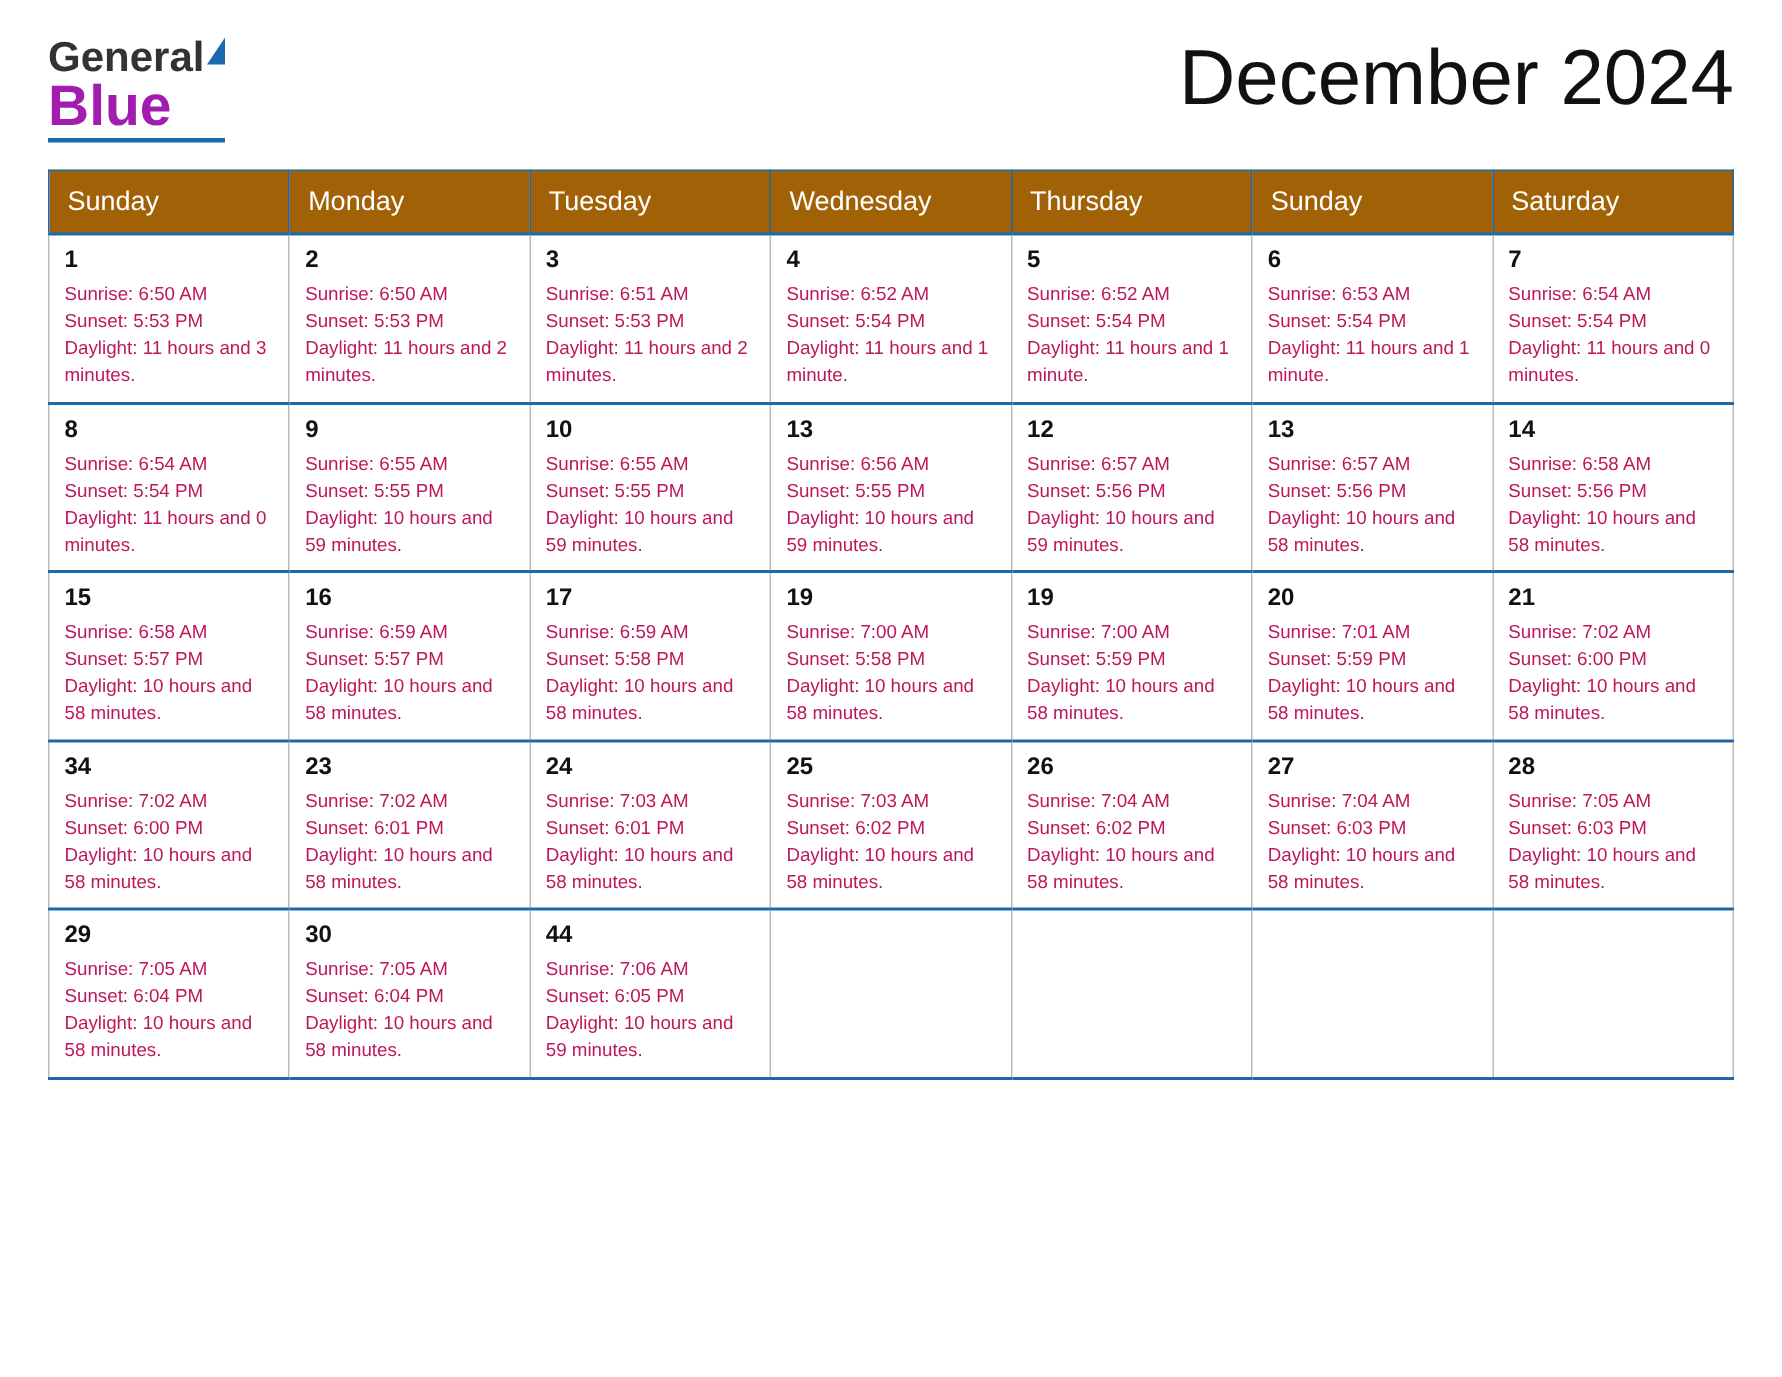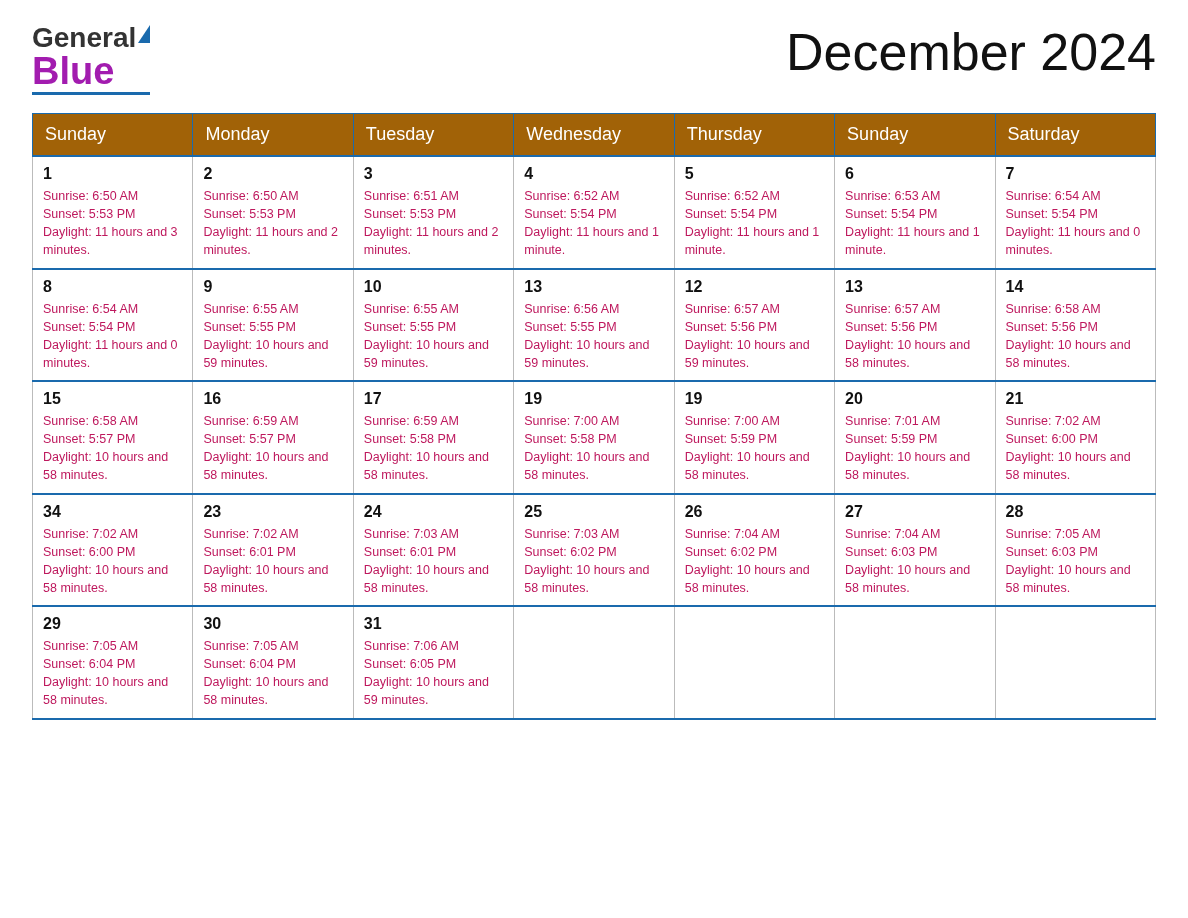--- a/index.html
+++ b/index.html
@@ -265,21 +265,21 @@
       <tr class="row-border-top">
         <td>
           <span class="day-number">29</span>
           <span class="day-info">Sunrise: 7:05 AM<br>Sunset: 6:04 PM<br>Daylight: 10 hours and 58 minutes.</span>
         </td>
         <td>
           <span class="day-number">30</span>
           <span class="day-info">Sunrise: 7:05 AM<br>Sunset: 6:04 PM<br>Daylight: 10 hours and 58 minutes.</span>
         </td>
         <td>
-          <span class="day-number">31</span>
+          <span class="day-number">44</span>
           <span class="day-info">Sunrise: 7:06 AM<br>Sunset: 6:05 PM<br>Daylight: 10 hours and 59 minutes.</span>
         </td>
         <td class="empty-cell"></td>
         <td class="empty-cell"></td>
         <td class="empty-cell"></td>
         <td class="empty-cell"></td>
       </tr>
     </tbody>
 </table>
 

